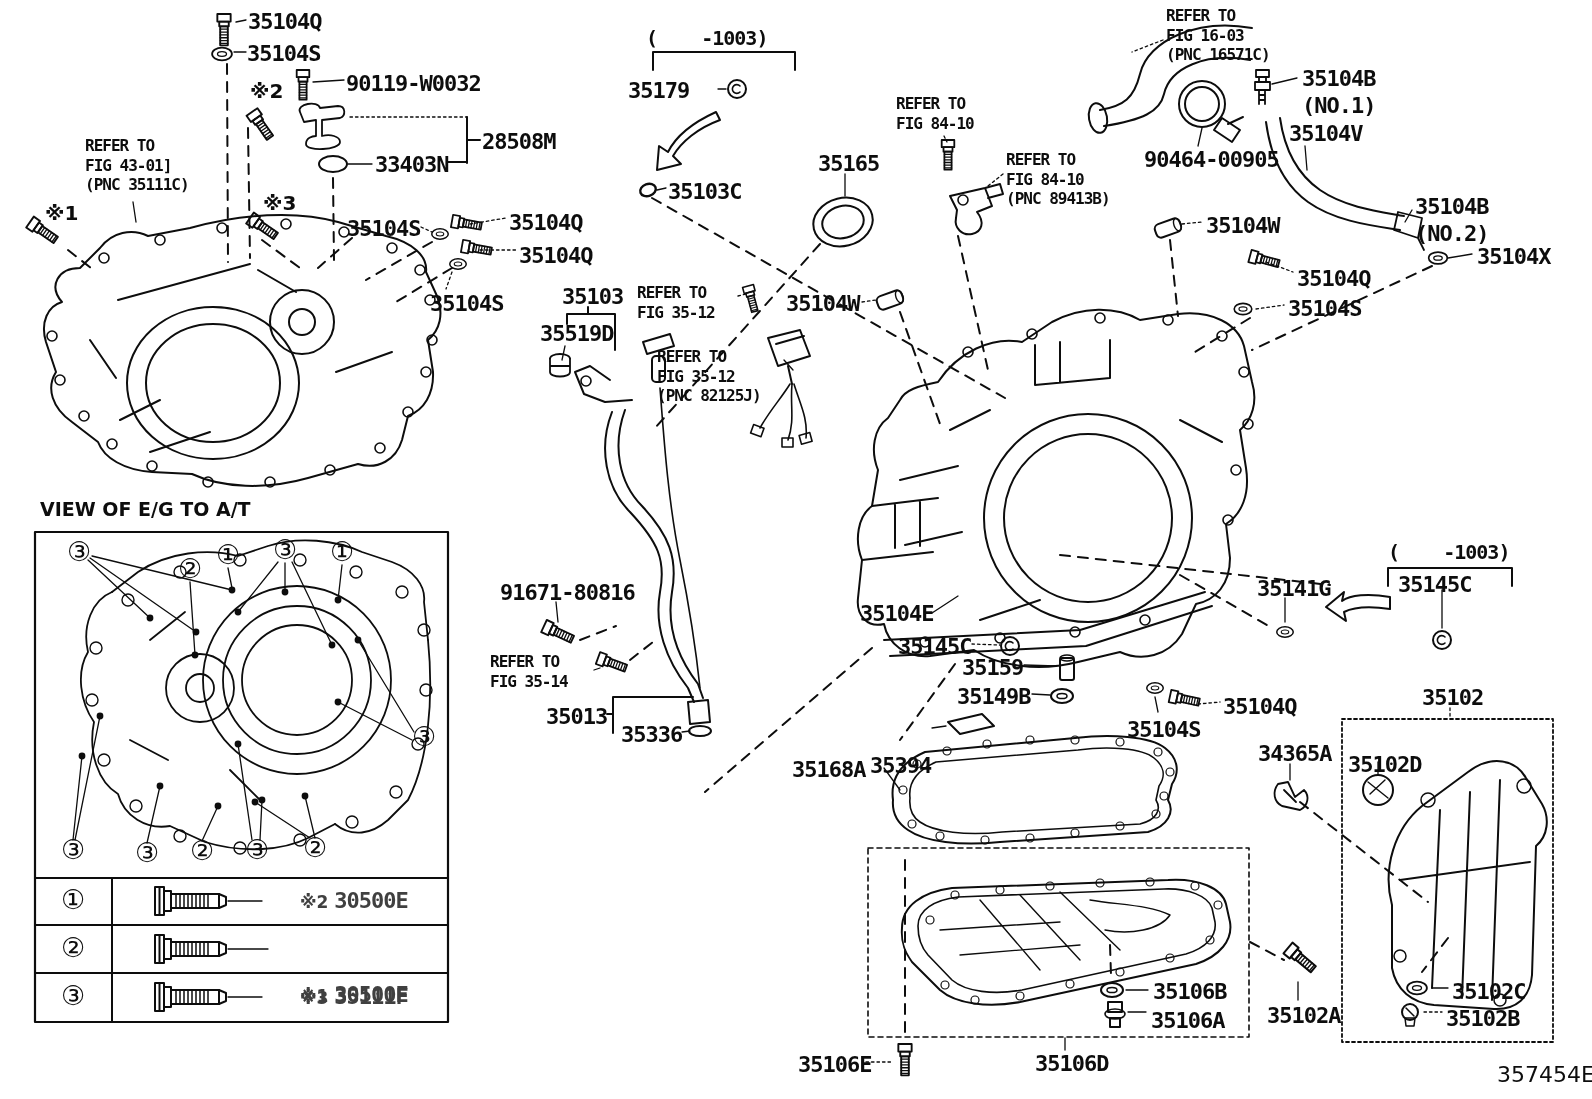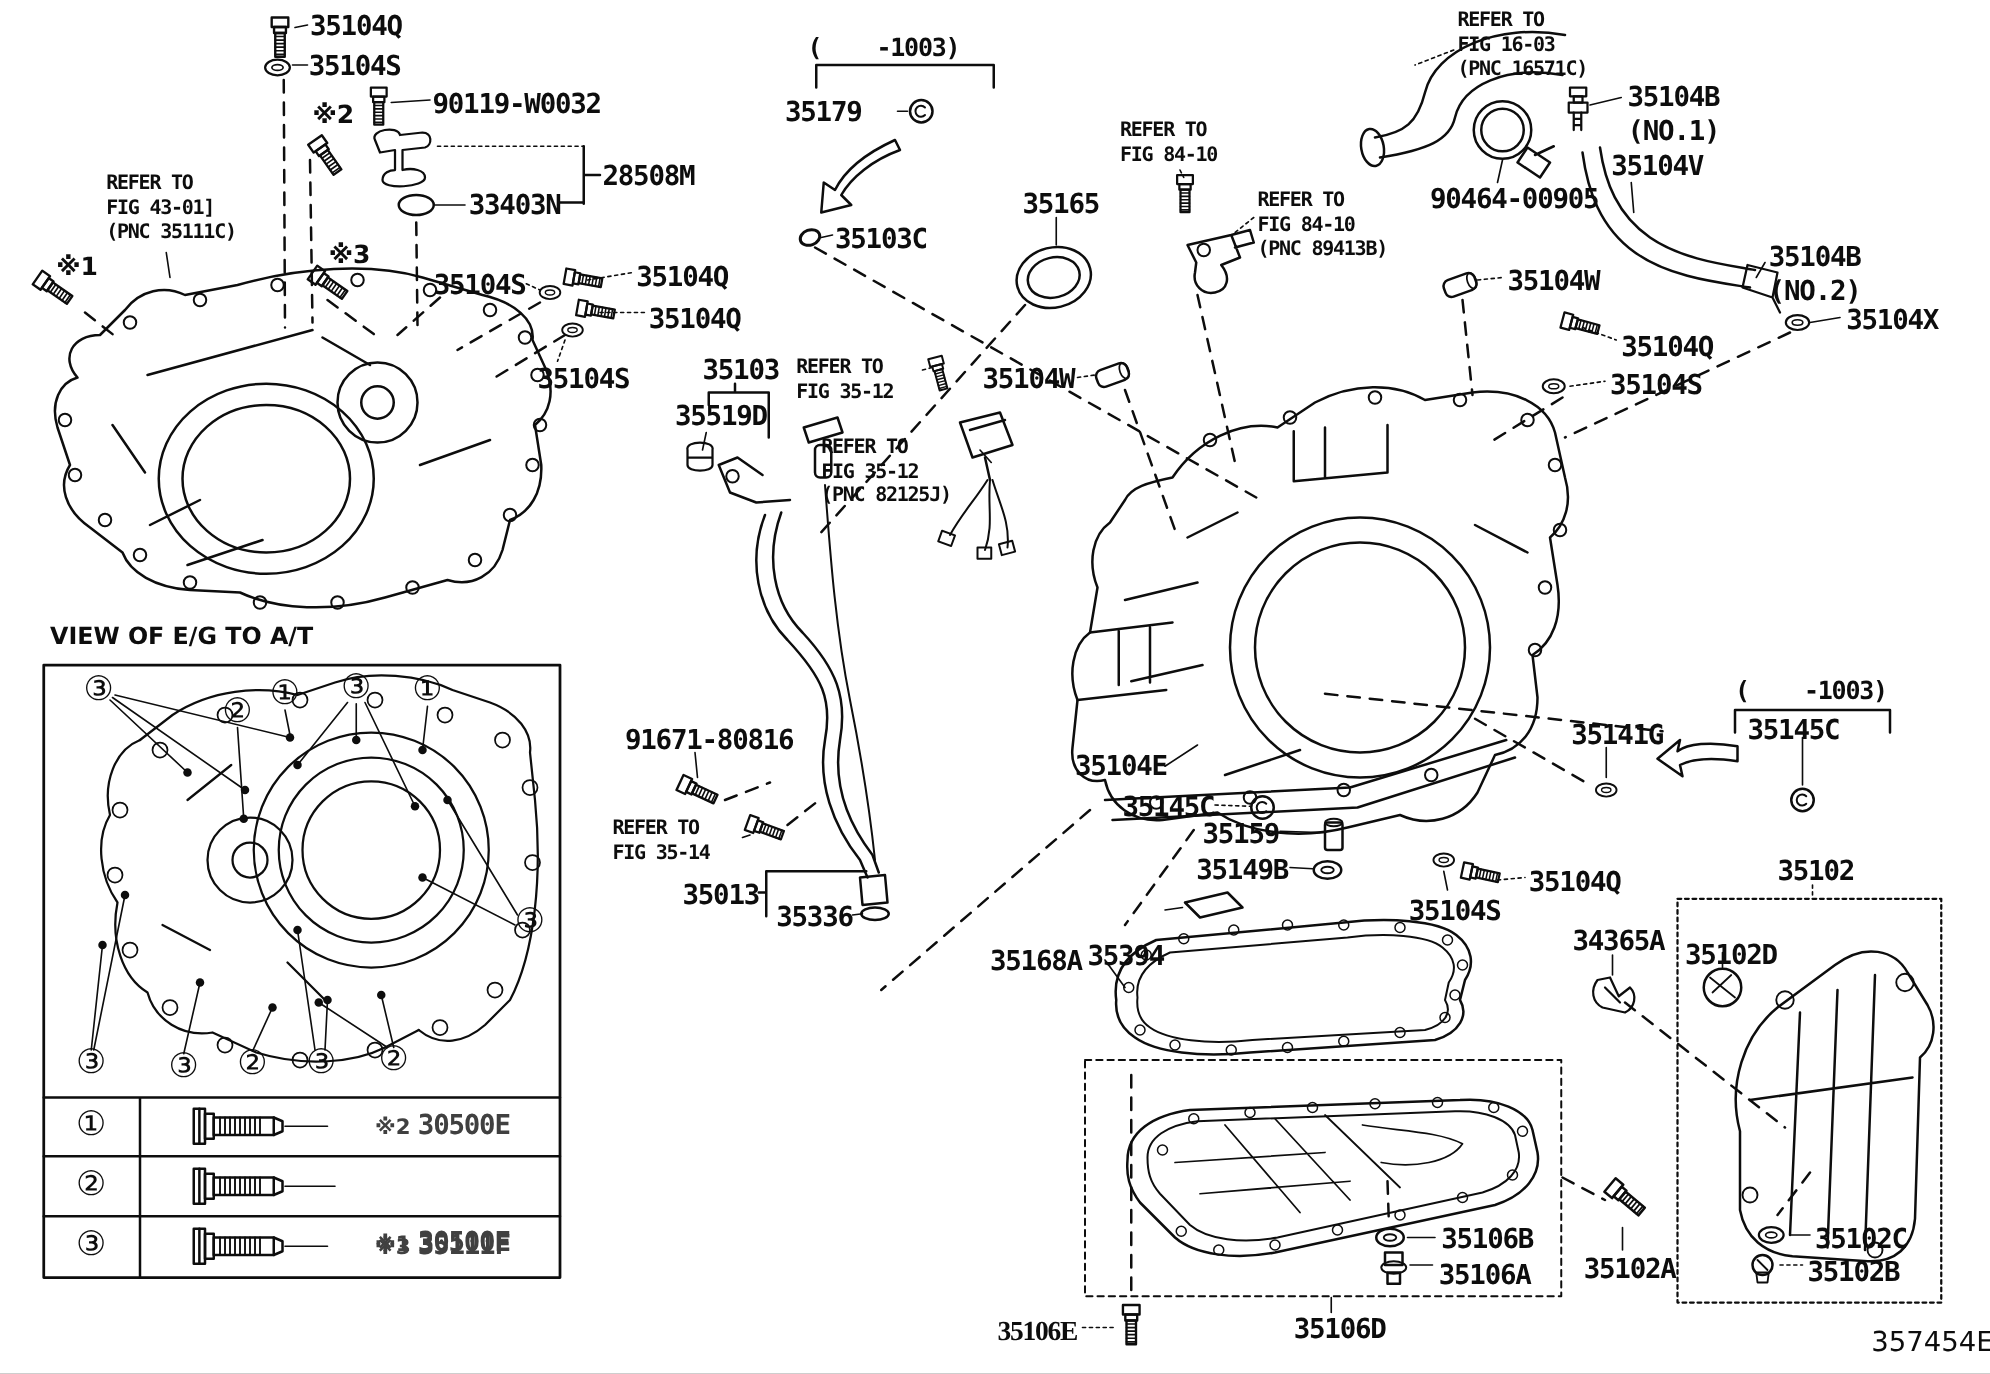--- a/index.html
+++ b/index.html
@@ -431,21 +431,21 @@
       <div class="lbl part" style="left: 1398px; top: 572px;">35145C</div>
       <div class="lbl part" style="left: 1422px; top: 685px;">35102</div>
       <div class="lbl part" style="left: 1258px; top: 741px;">34365A</div>
       <div class="lbl part" style="left: 1348px; top: 740px; margin-top: 12px;">35102D</div>
       <div class="lbl part" style="left: 1452px; top: 979px;">35102C</div>
       <div class="lbl part" style="left: 1446px; top: 1006px;">35102B</div>
       <div class="lbl part" style="left: 1267px; top: 1003px;">35102A</div>
       <div class="lbl part" style="left: 1153px; top: 979px;">35106B</div>
       <div class="lbl part" style="left: 1151px; top: 1008px;">35106A</div>
       <div class="lbl part" style="left: 1035px; top: 1051px;">35106D</div>
-      <div class="lbl part" style="left: 798px; top: 1052px; font-family: Liberation Serif, serif;">35106E</div>
+      <div class="lbl part" style="left: 798px; top: 1052px;">35106E</div>
       <div class="lbl figcode" style="left: 1497px; top: 1062px;">357454E</div>
       <div class="lbl viewtitle" style="left: 40px; top: 498px;">VIEW OF E/G TO A/T</div>
     </div>
 <div id="markers">
       <div class="marker" style="left: 79px; top: 553px;">③</div>
       <div class="marker" style="left: 190px; top: 570px;">②</div>
       <div class="marker" style="left: 228px; top: 556px;">①</div>
       <div class="marker" style="left: 285px; top: 551px;">③</div>
       <div class="marker" style="left: 342px; top: 553px;">①</div>
       <div class="marker" style="left: 424px; top: 738px;">③</div>

